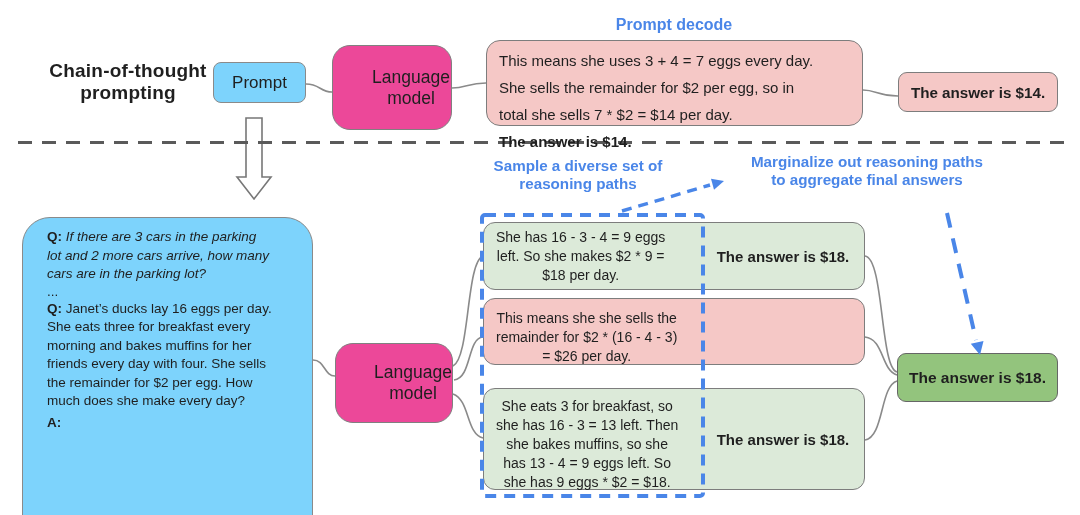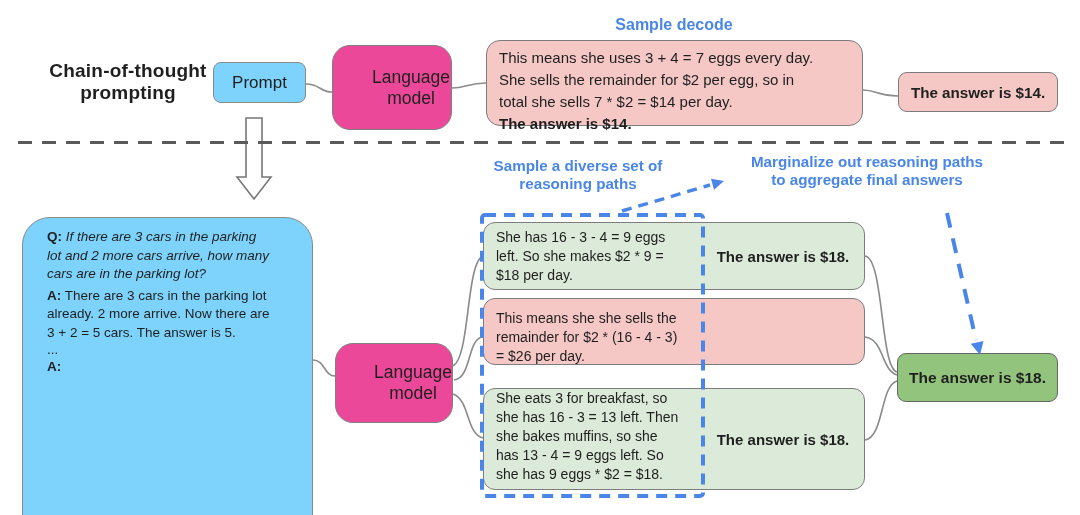--- a/index.html
+++ b/index.html
@@ -12,23 +12,23 @@
   .box {
     position:absolute; box-sizing:border-box; border:1.6px solid #8a8a8a;
     border-radius:10px; background:#7dd3fc;
   }
   .center { display:flex; align-items:center; justify-content:center; text-align:center; }
   .section-label { font-weight:bold; font-size:19px; line-height:22px; letter-spacing:0.2px;text-align:center; }
   .blue-label { color:#4a86e8; font-weight:bold; font-size:15.2px; line-height:18px; text-align:center; }
   .model-box { background:#ec4899; border:1.6px solid #808080; border-radius:18px; font-size:17.5px; line-height:21px;padding-left:38px; }
   .pink  { background:#f5c8c6; border-color:#7d7d7d; }
   .green { background:#dcead9; border-color:#7d7d7d; }
-  .body-text { font-size:15px; line-height:22px; }
+  .body-text { font-size:15px; line-height:27px; }
   .row-box { border-radius:12px; }
-  .row-text { position:absolute; left:12px; top:0; font-size:14px; line-height:19px; }
+  .row-text { position:absolute; left:12px; top:0; font-size:14px; line-height:19px;text-align:center; }
   .row-answer { position:absolute; left:222px; right:4px; top:0; bottom:0; display:flex; align-items:center; justify-content:center; font-weight:bold; font-size:15px; }
   .answer-box { font-weight:bold; font-size:15.2px; border-radius:9px; }
   .final-green { background:#93c47d; border:1.6px solid #666666; }
   .separator {
     position:absolute; left:18px; top:141px; width:1046px; height:3px; z-index:1;
     background:repeating-linear-gradient(90deg,#5a5a5a 0 14px,transparent 14px 24px);
   }
   .qa-box { border-radius:28px; padding:10px 14px 0 24px; font-size:13.5px; line-height:18.5px; }
   .qa-box p { margin:0 0 3px 0; }
   .it { font-style:italic; }
@@ -60,40 +60,43 @@
   <div class="separator"></div>
 
   <div class="abs section-label pre z2" style="left:28px; top:60px; width:200px;">Chain-of-thought
 prompting</div>
 
   <div class="box center z2" style="left:213px; top:62px; width:93px; height:41px; border-radius:8px; font-size:17px;">Prompt</div>
 
   <div class="box model-box center pre z2" style="left:332px; top:45px; width:120px; height:85px;">Language
 model</div>
 
-  <div class="abs blue-label z2" style="left:540px; top:16px; width:268px; font-size:16px;">Sample decode</div>
+  <div class="abs blue-label z2" style="left:540px; top:16px; width:268px; font-size:16px;">Prompt decode</div>
 
   <div class="box pink z2" style="left:486px; top:40px; width:377px; height:86px; border-radius:14px; padding:6px 12px;">
     <div class="body-text pre">This means she uses 3 + 4 = 7 eggs every day.
 She sells the remainder for $2 per egg, so in
 total she sells 7 * $2 = $14 per day.</div>
     <div class="body-text" style="font-weight:bold;">The answer is $14.</div>
   </div>
 
   <div class="box pink center answer-box z2" style="left:898px; top:72px; width:160px; height:40px;">The answer is $14.</div>
 
 
   <div class="box qa-box z2" style="left:22px; top:217px; width:291px; height:347px;">
     <p class="pre"><b>Q:</b><span class="it"> If there are 3 cars in the parking
 lot and 2 more cars arrive, how many
 cars are in the parking lot?</span></p>
-    <p class="pre"><b>A:</b><span> There are 3 cars in the parking lot
-already. 2 more arrive. Now there are
-3 + 2 = 5 cars. The answer is 5.</span></p>
     <p style="line-height:10px;">...</p>
+    <p class="pre"><b>Q:</b><span> Janet’s ducks lay 16 eggs per day.
+She eats three for breakfast every
+morning and bakes muffins for her
+friends every day with four. She sells
+the remainder for $2 per egg. How
+much does she make every day?</span></p>
     <p><b>A:</b></p>
   </div>
 
   <div class="box model-box center pre z2" style="left:335px; top:343px; width:118px; height:80px;">Language
 model</div>
 
   <div class="abs blue-label pre z2" style="left:470px; top:157px; width:216px;">Sample a diverse set of
 reasoning paths</div>
 
   <div class="abs blue-label pre z2" style="left:722px; top:153px; width:290px;">Marginalize out reasoning paths
@@ -106,21 +109,21 @@
     <div class="row-answer">The answer is $18.</div>
   </div>
 
   <div class="box pink row-box z2" style="left:483px; top:298px; width:382px; height:67px;">
     <div class="row-text pre" style="padding-top:10px;">This means she she sells the
 remainder for $2 * (16 - 4 - 3)
 = $26 per day.</div>
   </div>
 
   <div class="box green row-box z2" style="left:483px; top:388px; width:382px; height:102px;">
-    <div class="row-text pre" style="padding-top:0;">She eats 3 for breakfast, so
+    <div class="row-text pre" style="padding-top:8px;">She eats 3 for breakfast, so
 she has 16 - 3 = 13 left. Then
 she bakes muffins, so she
 has 13 - 4 = 9 eggs left. So
 she has 9 eggs * $2 = $18.</div>
     <div class="row-answer">The answer is $18.</div>
   </div>
 
   <div class="box final-green center answer-box z2" style="left:897px; top:353px; width:161px; height:49px; font-size:15.5px;">The answer is $18.</div>
 
   <svg class="overlay" width="1080" height="515">

